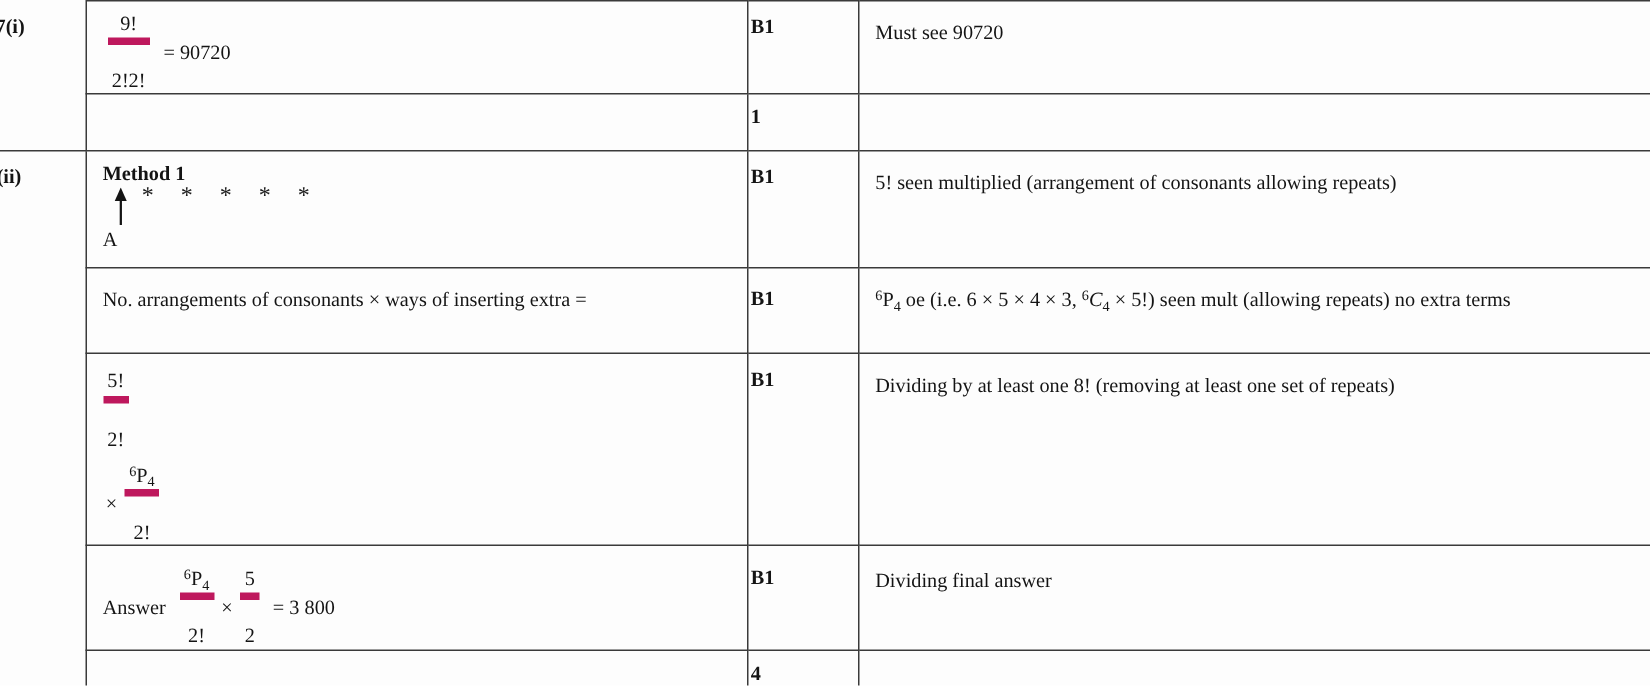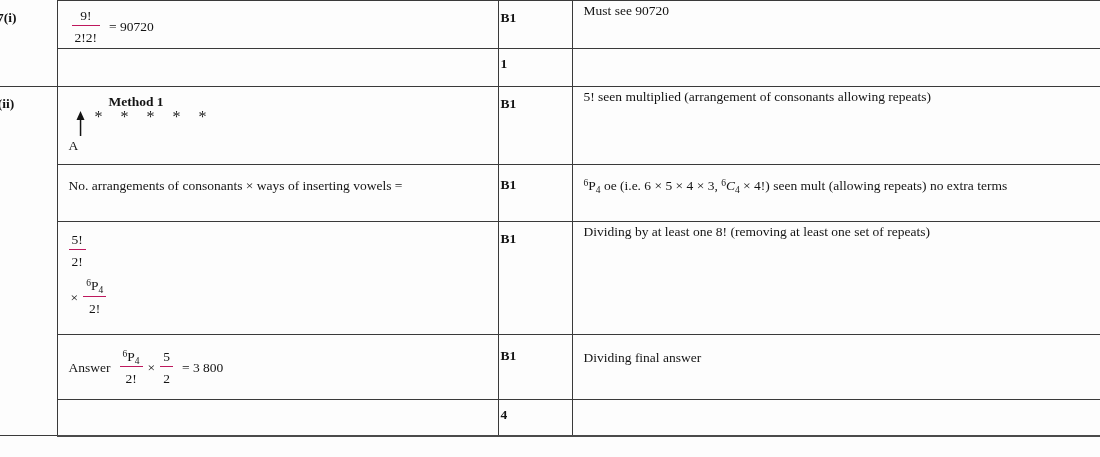--- a/index.html
+++ b/index.html
@@ -21,44 +21,44 @@
     border:1px solid #3a3a3a;
     vertical-align:top;
     padding:0;
     overflow:hidden;
   }
   
   td.q{border-left:none;font-weight:bold;padding:9px 2px 0 0;}
   td.no-top{border-top:none;}
   td.a{padding:7px 8px 0 11px;}
   td.m{font-weight:bold;padding:9px 7px 0 2px;}
-  td.g{padding:0 14px 0 11px;line-height:1.55;border-radius:28px;}
+  td.g{padding:11px 14px 0 11px;line-height:1.55;border-radius:28px;}
   tr.blank td{border:none;}
   tr.bottom-line td{border-bottom:2px solid #4a4a4a;}
   .clip-i{display:inline-block;margin-left:-3px;white-space:nowrap;}
   .clip-ii{display:inline-block;margin-left:-9px;white-space:nowrap;}
   .bold{font-weight:bold;}
   .it{font-style:italic;}
   
   .frac{
     display:inline-block;
     vertical-align:middle;
     text-align:center;
     line-height:1.2;
     margin:0 3px;
   }
   .frac .num{display:block;padding:0 3px 1px 3px;}
-  .frac .den{display:block;border-top:1px solid #be185d;padding:4px 3px 0 3px;}
+  .frac .den{display:block;border-top:5px solid #be185d;padding:16px 3px 0 3px;}
   .sp{font-size:9.5px;position:relative;top:-4px;line-height:0;}
   .sb{font-size:9.5px;position:relative;top:3px;line-height:0;}
   .eq{margin-left:6px;}
   .mathline{display:flex;align-items:center;}
   
   .method-cell{position:relative;}
-  .method-title{padding-left:0;margin-left:40px;}
+  .method-title{padding-left:0;}
   .diagram{position:relative;height:50px;}
   .up-arrow{position:absolute;left:6px;top:1px;}
   .stars{
     position:absolute;left:26px;top:-2px;
     font-size:16px;letter-spacing:4px;word-spacing:6px;
     color:#1c1c1c;
   }
   .anchor-a{position:absolute;left:0px;top:28px;}
   .times{margin:0 2px;}
   .stack2{margin-top:8px;}
@@ -115,24 +115,24 @@
         </span>
         <span class="stars">* * * * *</span>
         <span class="anchor-a">A</span>
       </div>
     </td>
     <td class="m">B1</td>
     <td class="g">5! seen multiplied (arrangement of consonants allowing repeats)</td>
   </tr>
 
   <tr style="height:57px">
-    <td class="a" style="padding-top:13px">No. arrangements of consonants × ways of inserting vowels =</td>
+    <td class="a" style="padding-top:13px">No. arrangements of consonants × ways of inserting extra =</td>
     <td class="m" style="padding-top:12px">B1</td>
     <td class="g" style="padding-top:11px">
-      <span class="sp">6</span><span>P</span><span class="sb">4</span><span> oe (i.e. 6 × 5 × 4 × 3, </span><span class="sp">6</span><span class="it">C</span><span class="sb">4</span><span> × 4!) seen mult (allowing repeats) no extra terms</span>
+      <span class="sp">6</span><span>P</span><span class="sb">4</span><span> oe (i.e. 6 × 5 × 4 × 3, </span><span class="sp">6</span><span class="it">C</span><span class="sb">4</span><span> × 5!) seen mult (allowing repeats) no extra terms</span>
     </td>
   </tr>
 
   <tr style="height:113px">
     <td class="a" style="padding-top:10px">
       <div>
         <span class="frac" style="margin-left:0">
           <span class="num">5!</span>
           <span class="den">2!</span>
         </span>

